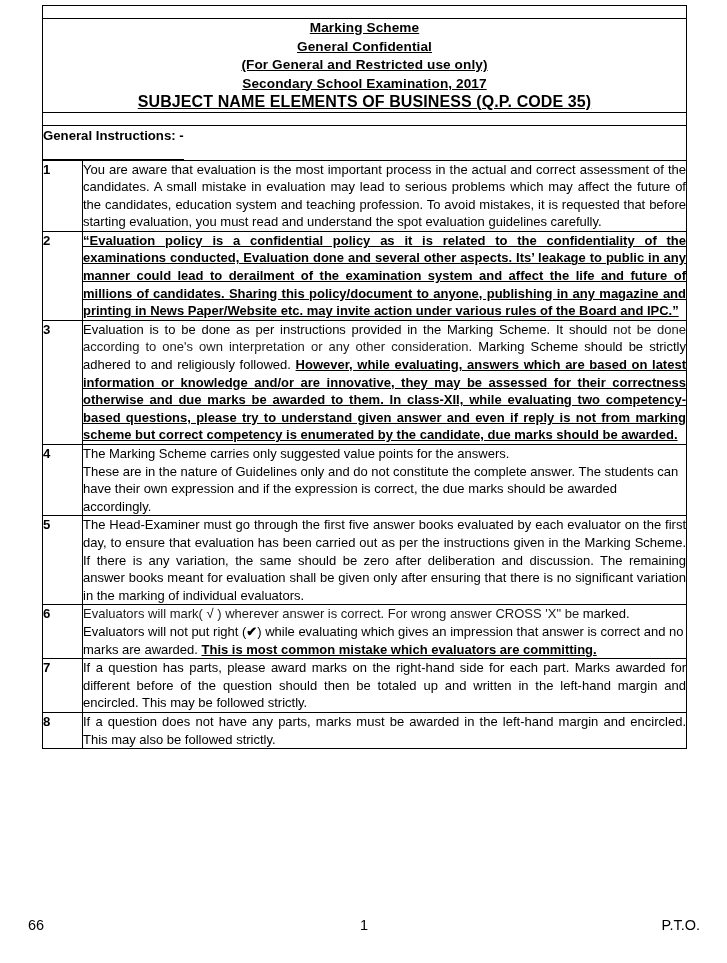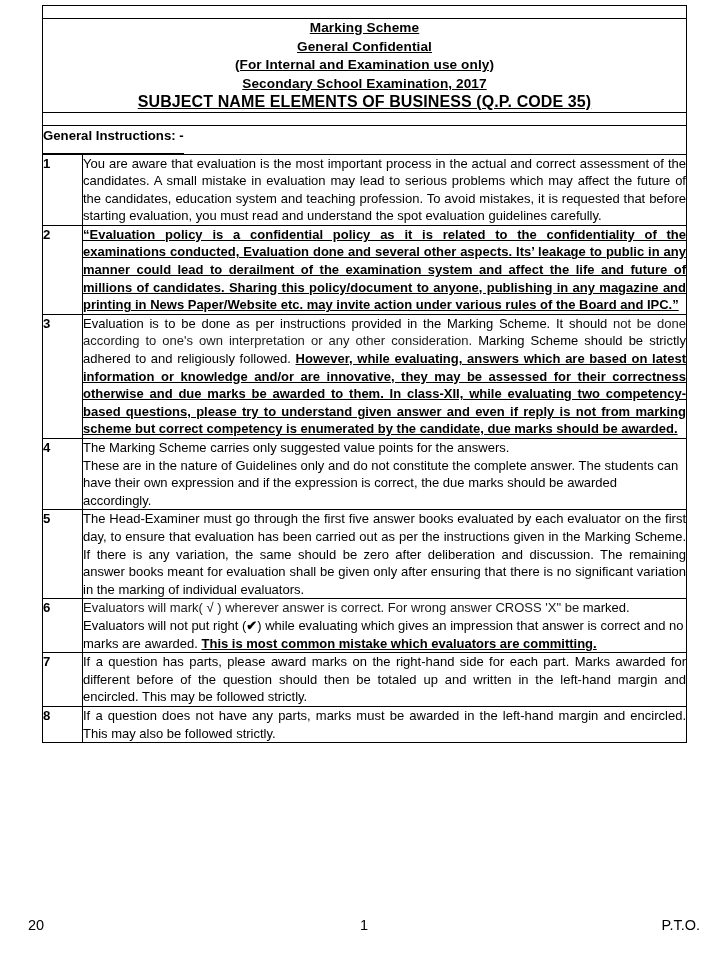--- a/index.html
+++ b/index.html
@@ -64,21 +64,21 @@
   
   .gi-cell {
     padding: 8px 6px 6px 8px;
   }
   .gi-title {
     font-weight: bold;
     font-size: 13.2px;
     line-height: 16px;
     display: inline-block;
     border-bottom: 1.5px solid #000;
-    padding-bottom: 9px;
+    padding-bottom: 15px;
   }
 
   
   .num-cell {
     width: 40px;
     font-weight: bold;
     font-size: 13.2px;
     line-height: 17.6px;
     padding: 4px 0 5px 4px;
     text-align: left;
@@ -138,21 +138,21 @@
     <tbody>
 
       <tr>
         <td class="spacer-cell" colspan="2"></td>
       </tr>
 
       <tr>
         <td class="header-cell" colspan="2">
           <div class="header-line">Marking Scheme</div>
           <div class="header-line">General Confidential</div>
-          <div class="header-line">(For Internal and Examination use only)</div>
+          <div class="header-line">(For General and Restricted use only)</div>
           <div class="header-line">Secondary School Examination, 2017</div>
           <div class="header-line subject">SUBJECT NAME  ELEMENTS OF BUSINESS (Q.P. CODE 35)</div>
         </td>
       </tr>
 
       <tr>
         <td class="spacer-cell" colspan="2"></td>
       </tr>
 
       <tr>
@@ -215,18 +215,18 @@
         <td class="num-cell">8</td>
         <td class="body-cell">
           <p>If a question does not have any parts, marks must be awarded in the left-hand margin and encircled. This may also be followed strictly.</p>
         </td>
       </tr>
 
     </tbody>
   </table>
 
   <div class="footer">
-    <span class="footer-left">20</span>
+    <span class="footer-left">66</span>
     <span class="footer-center">1</span>
     <span class="footer-right">P.T.O.</span>
   </div>
 
 </div>
 
 </body></html>

